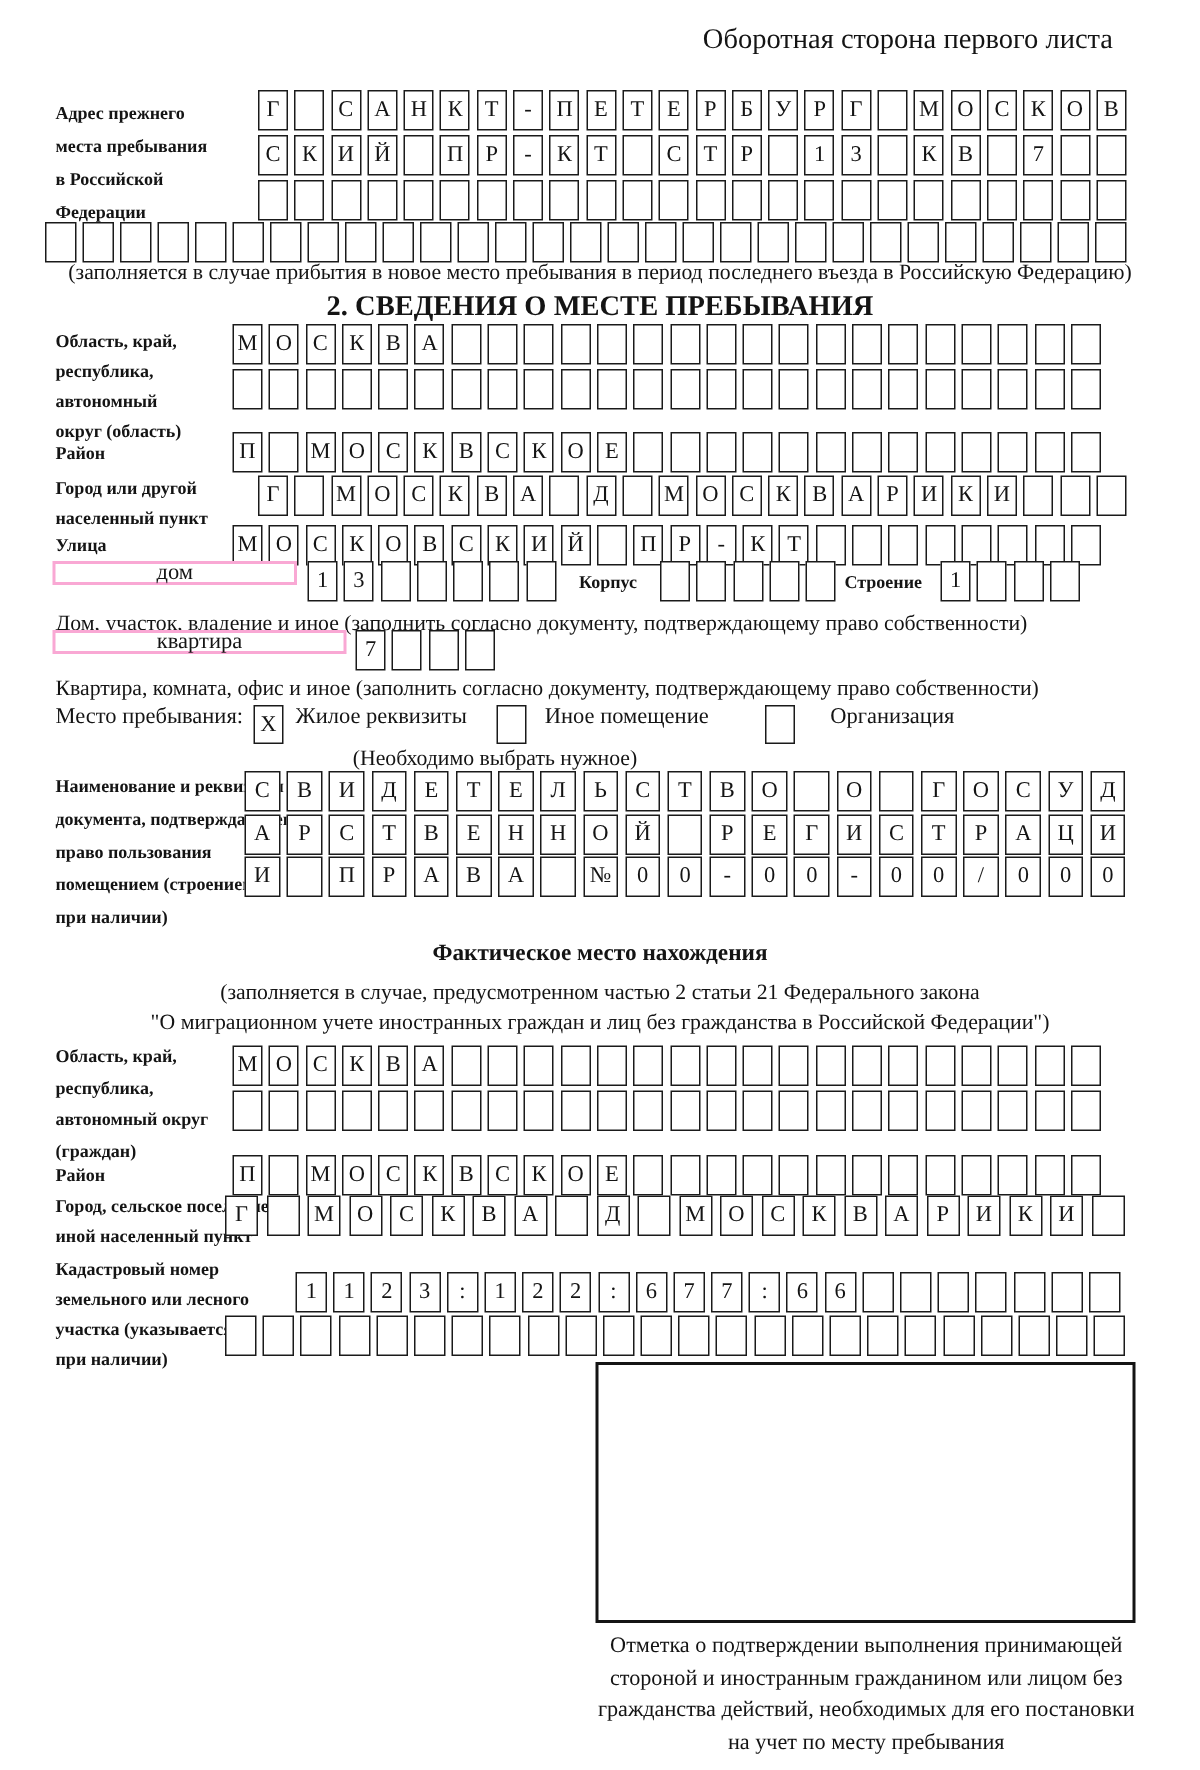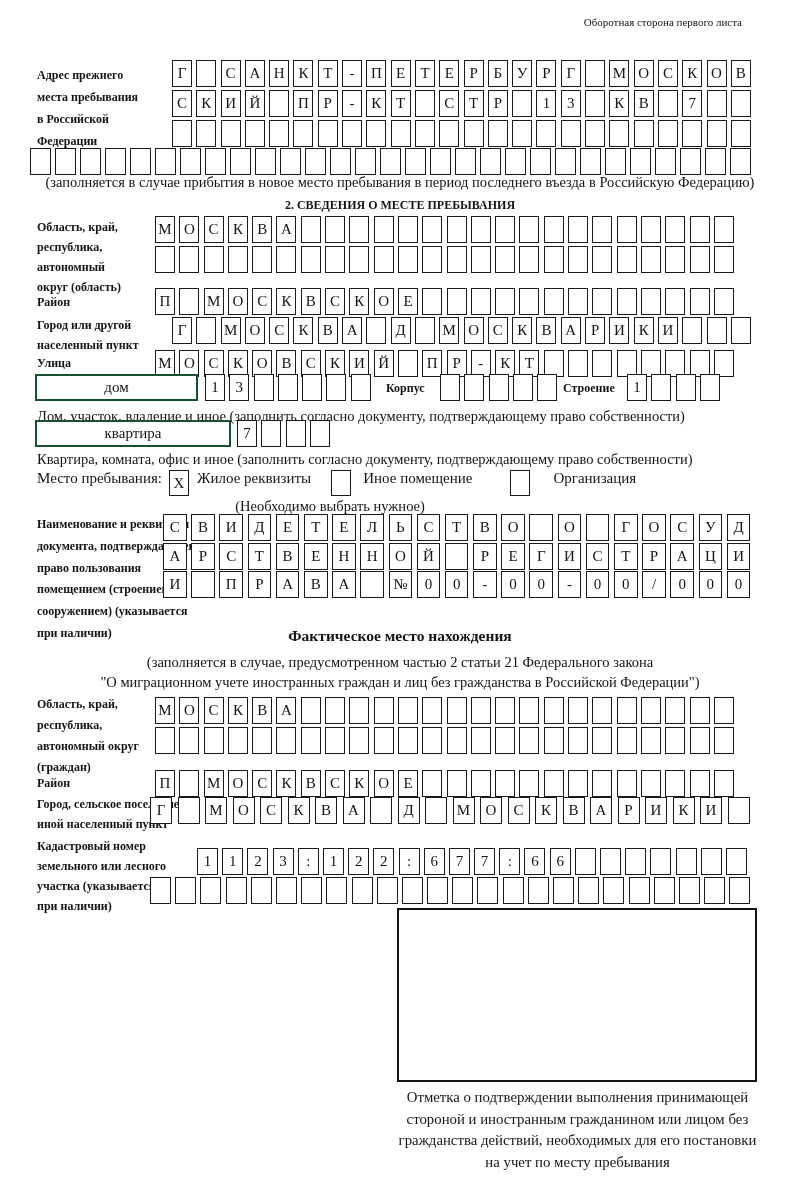--- a/index.html
+++ b/index.html
@@ -3,30 +3,30 @@
 <meta charset="utf-8">
 <style>
   * { margin:0; padding:0; box-sizing:border-box; }
   html,body { background:#ffffff; }
   .page { position:relative; width:800px; height:1180px; background:#fff;
           font-family:"Liberation Serif","DejaVu Serif",serif; color:#141414; overflow:hidden; }
   .lbl { position:absolute; font-size:12px; line-height:20px;font-weight:bold; }
   .cap { position:absolute; font-size:14.5px; line-height:19px; }
   .center { left:0; width:800px; text-align:center; }
   .bold { font-weight:bold; }
-  .corner { position:absolute; top:16px; right:58px; font-size:11px; }
+  .corner { position:absolute; top:16px; right:58px; font-size:19px; }
   .cellrow { position:absolute; display:flex; }
   .cell { flex:0 0 auto; border:1.8px solid #1a1a1a; background:#fff; display:flex;
           align-items:center; justify-content:center; font-size:15px; color:#141414; }
   .g24 { gap:4.3px; } .g24 .cell { width:20px;   height:27px; }
   .g29 { gap:4px;   } .g29 .cell { width:21px;   height:27px; }
   .g21 { gap:4.6px; } .g21 .cell { width:23.6px; height:27px; }
   .g22 { gap:5.5px; } .g22 .cell { width:22px;   height:27px; }
   .gk  { gap:4.2px; } .gk  .cell { width:21px;   height:27px; }
-  .widebox { position:absolute; height:27px; border:2px solid #14532d; background:#fff;
+  .widebox { position:absolute; height:16px; border:2px solid #f9a8d4; background:#fff;
              display:flex; align-items:center; justify-content:center; font-size:15px; }
   .stayrow { position:absolute; display:flex; align-items:flex-start; font-size:15px; }
   .stayrow .cell { width:20px; height:26px; }
   .bigbox { position:absolute; border:2px solid #141414; background:#fff; }
   .lines div { white-space:nowrap; }
 </style>
 </head>
 <body>
 
 <div class="page">
@@ -143,21 +143,21 @@
       <span class="cell"></span>
       <span class="cell"></span>
       <span class="cell"></span>
       <span class="cell"></span>
       <span class="cell"></span>
       <span class="cell"></span>
       <span class="cell"></span>
     </div>
   <div class="cap center" style="top:173px">(заполняется в случае прибытия в новое место пребывания в период последнего въезда в Российскую Федерацию)</div>
 
-  <div class="lbl center bold" style="top:195px;font-size:12px">2. СВЕДЕНИЯ О МЕСТЕ ПРЕБЫВАНИЯ</div>
+  <div class="lbl center bold" style="top:195px;font-size:19px">2. СВЕДЕНИЯ О МЕСТЕ ПРЕБЫВАНИЯ</div>
 
   <div class="lbl lines" style="left:37px;top:217px">
       <div>Область, край,</div>
       <div>республика,</div>
       <div>автономный</div>
       <div>округ (область)</div>
     </div>
   <div class="cellrow g24" style="left:155px;top:216px">
       <span class="cell">М</span>
       <span class="cell">О</span>
@@ -343,21 +343,20 @@
     <span class="cell" style="margin-right:23px"></span>
     <span>Организация</span>
   </div>
   <div class="cap" style="left:120px;top:497px;width:420px;text-align:center">(Необходимо выбрать нужное)</div>
 
   <div class="lbl lines" style="left:37px;top:514px;line-height:21.8px">
       <div>Наименование и реквизиты</div>
       <div>документа, подтверждающего</div>
       <div>право пользования</div>
       <div>помещением (строением,</div>
-      <div>сооружением) (указывается</div>
       <div>при наличии)</div>
     </div>
   <div class="cellrow g21" style="left:163px;top:514px">
       <span class="cell">С</span>
       <span class="cell">В</span>
       <span class="cell">И</span>
       <span class="cell">Д</span>
       <span class="cell">Е</span>
       <span class="cell">Т</span>
       <span class="cell">Е</span>

